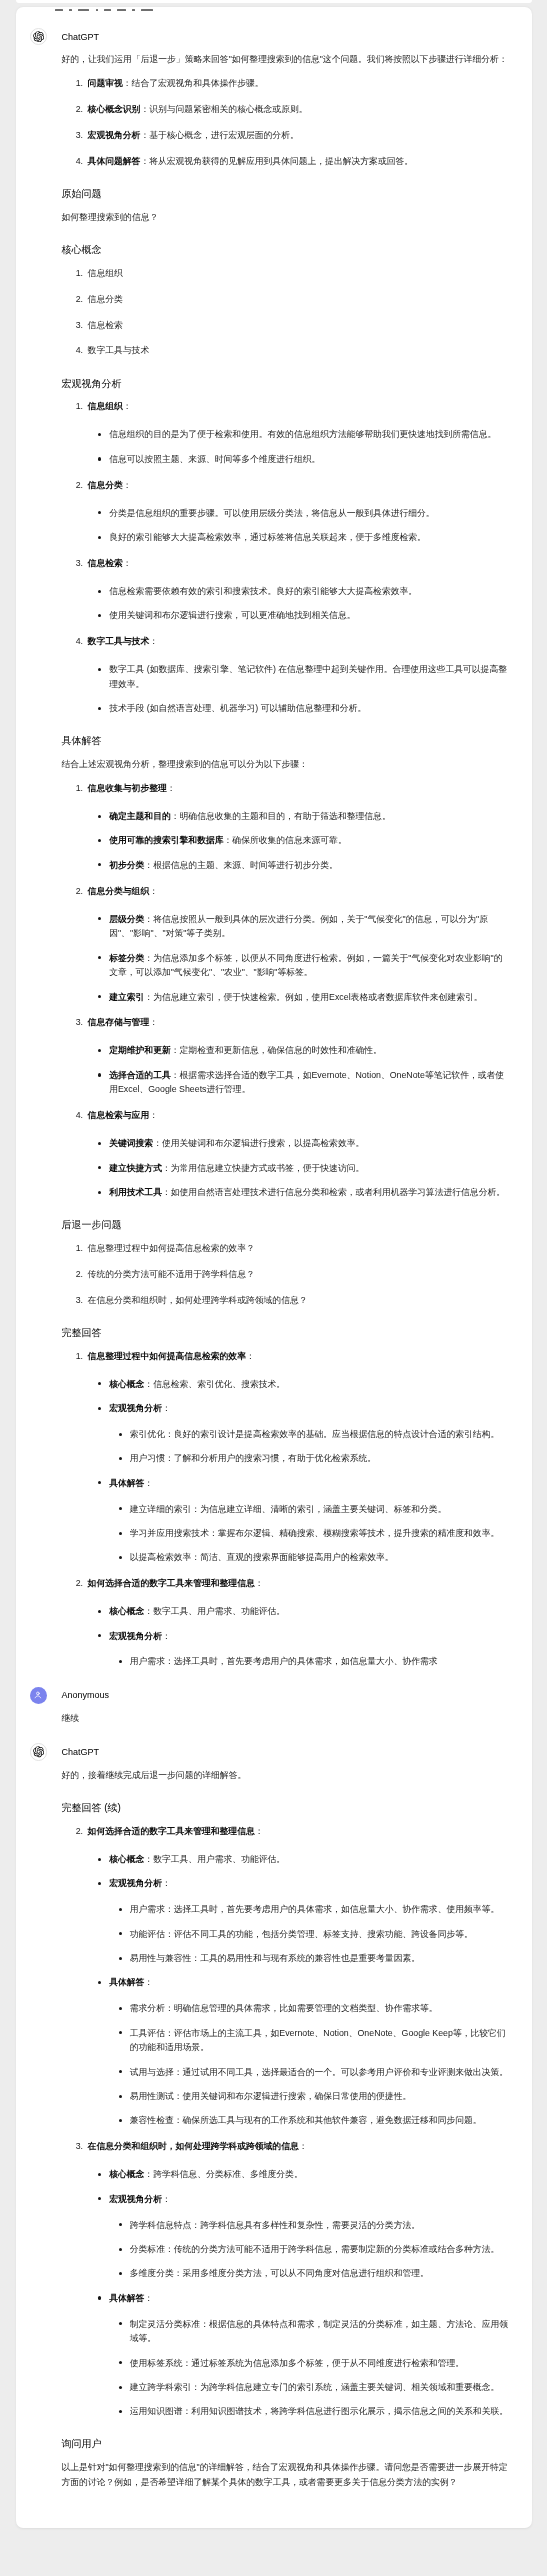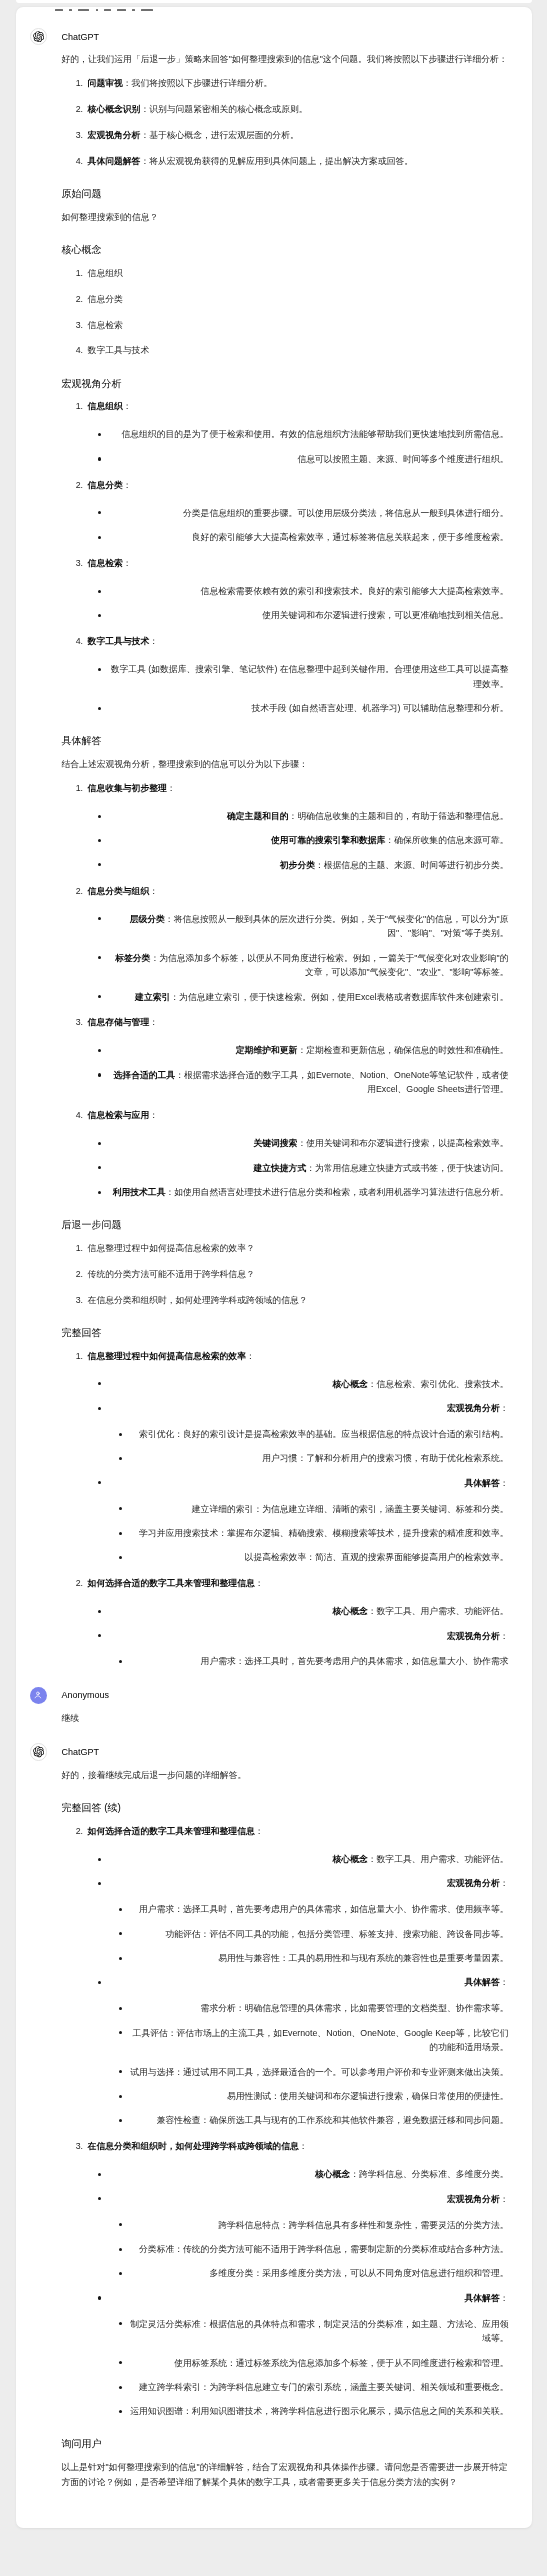--- a/index.html
+++ b/index.html
@@ -40,21 +40,21 @@
   }
   .avatar.bot{background:#ffffff;border:0.5px solid #e2e2e2;}
   .avatar.user{background:#7b83ee;}
   .author{font-size:9px;font-weight:400;color:#000;}
   p{margin:7.2px 0;font-size:8.8px;line-height:1.66;}
   h2{font-size:10px;font-weight:400;color:#000;margin:18.5px 0 9.3px;line-height:1.35;}
   ol{margin:9.3px 0 4.1px;padding-left:24px;font-size:8.8px;line-height:1.66;}
   ol>li{margin-bottom:11.3px;padding-left:2.1px;}
   ol>li>p{margin:0;}
   ul{list-style:none;margin:13.4px 0 3.1px;padding-left:8.2px;}
-  ul>li{position:relative;padding-left:13.4px;margin-bottom:9.8px;text-align:right;}
+  ul>li{position:relative;padding-left:13.4px;margin-bottom:9.8px;}
   ul>li>p{margin:0;}
   ul>li::before{
     content:"";position:absolute;left:2.6px;top:5.7px;
     width:3.1px;height:3.1px;border-radius:50%;background:#161616;
   }
   ul ul{margin:11.3px 0 2.1px;padding-left:7.2px;}
   strong{font-weight:700;color:#0d0d0d;}
 </style>
 </head>
 <body style="background: rgb(237, 237, 237);">
@@ -78,21 +78,21 @@
           <div class="avatar bot">
             <svg width="11.3" height="11.3" viewBox="0 0 41 41" fill="#000000" xmlns="http://www.w3.org/2000/svg">
               <path d="M37.5324 16.8707C37.9808 15.5241 38.1363 14.0974 37.9886 12.6859C37.8409 11.2744 37.3934 9.91076 36.676 8.68622C35.6126 6.83404 33.9882 5.3676 32.0373 4.4985C30.0864 3.62941 27.9098 3.40259 25.8215 3.85078C24.8796 2.7893 23.7219 1.94125 22.4257 1.36341C21.1295 0.785575 19.7249 0.491269 18.3058 0.500197C16.1708 0.495044 14.0893 1.16803 12.3614 2.42214C10.6335 3.67624 9.34853 5.44666 8.6917 7.47815C7.30085 7.76286 5.98686 8.3414 4.8377 9.17505C3.68854 10.0087 2.73073 11.0782 2.02839 12.312C0.956464 14.1591 0.498905 16.2988 0.721698 18.4228C0.944492 20.5467 1.83612 22.5449 3.268 24.1293C2.81966 25.4759 2.66413 26.9026 2.81182 28.3141C2.95951 29.7256 3.40701 31.0892 4.12437 32.3138C5.18791 34.1659 6.8123 35.6322 8.76321 36.5013C10.7141 37.3704 12.8907 37.5973 14.979 37.1492C15.9208 38.2107 17.0786 39.0587 18.3747 39.6366C19.6709 40.2144 21.0755 40.5087 22.4946 40.4998C24.6307 40.5054 26.7133 39.8321 28.4418 38.5772C30.1704 37.3223 31.4556 35.5506 32.1119 33.5179C33.5027 33.2332 34.8167 32.6547 35.9659 31.821C37.115 30.9874 38.0728 29.9178 38.7752 28.684C39.8458 26.8371 40.3023 24.6979 40.0789 22.5748C39.8556 20.4517 38.9639 18.4544 37.5324 16.8707ZM22.4978 37.8849C20.7443 37.8874 19.0459 37.2733 17.6994 36.1501C17.7601 36.117 17.8666 36.0586 17.936 36.0161L25.9004 31.4156C26.1003 31.3019 26.2663 31.137 26.3813 30.9378C26.4964 30.7386 26.5563 30.5124 26.5549 30.2825V19.0542L29.9213 20.998C29.9389 21.0068 29.9541 21.0198 29.9656 21.0359C29.977 21.052 29.9842 21.0707 29.9867 21.0902V30.3889C29.9842 32.375 29.1946 34.2791 27.7909 35.6841C26.3872 37.0892 24.4838 37.8806 22.4978 37.8849ZM6.39227 31.0064C5.51397 29.4888 5.19742 27.7107 5.49804 25.9832C5.55718 26.0187 5.66048 26.0818 5.73461 26.1244L13.699 30.7248C13.8975 30.8408 14.1233 30.902 14.3532 30.902C14.583 30.902 14.8088 30.8408 15.0073 30.7248L24.731 25.1103V28.9979C24.7321 29.0177 24.7283 29.0376 24.7199 29.0556C24.7115 29.0736 24.6988 29.0893 24.6829 29.1012L16.6317 33.7497C14.9096 34.7416 12.8643 35.0097 10.9447 34.4954C9.02506 33.9811 7.38785 32.7263 6.39227 31.0064ZM4.29707 13.6194C5.17156 12.0998 6.55279 10.9364 8.19885 10.3327C8.19885 10.4013 8.19491 10.5228 8.19491 10.6071V19.8079C8.19351 20.0378 8.25334 20.2638 8.36823 20.4629C8.48312 20.6619 8.64893 20.8267 8.84863 20.9404L18.5723 26.5542L15.206 28.4979C15.1894 28.5089 15.1703 28.5155 15.1505 28.5173C15.1307 28.519 15.1107 28.5157 15.0924 28.5078L7.04046 23.8557C5.32135 22.8601 4.06716 21.2235 3.55289 19.3046C3.03862 17.3858 3.30624 15.3413 4.29707 13.6194ZM31.955 20.0556L22.2312 14.4411L25.5976 12.4981C25.6142 12.4872 25.6333 12.4805 25.6531 12.4788C25.6729 12.4771 25.6928 12.4804 25.7111 12.4883L33.7631 17.1364C34.9967 17.849 36.0017 18.8982 36.6606 20.1613C37.3194 21.4244 37.6047 22.849 37.4832 24.2684C37.3617 25.6878 36.8382 27.0432 35.9743 28.1759C35.1103 29.3086 33.9415 30.1717 32.6047 30.6641C32.6047 30.5947 32.6047 30.4733 32.6047 30.3889V21.1881C32.6066 20.9586 32.5474 20.7328 32.4332 20.5338C32.319 20.3348 32.154 20.1698 31.955 20.0556ZM35.3055 15.0128C35.2464 14.9765 35.1431 14.9142 35.069 14.8717L27.1045 10.2712C26.9061 10.1554 26.6803 10.0943 26.4504 10.0943C26.2206 10.0943 25.9948 10.1554 25.7963 10.2712L16.0726 15.8858V11.9982C16.0715 11.9783 16.0753 11.9585 16.0837 11.9405C16.0921 11.9225 16.1048 11.9068 16.1207 11.8949L24.1719 7.25025C25.4053 6.53903 26.8158 6.19376 28.2383 6.25482C29.6608 6.31589 31.0364 6.78077 32.2044 7.59508C33.3723 8.40939 34.2842 9.53945 34.8334 10.8531C35.3826 12.1667 35.5464 13.6095 35.3055 15.0128ZM14.2424 21.9419L10.8752 19.9981C10.8576 19.9893 10.8423 19.9763 10.8309 19.9602C10.8195 19.9441 10.8122 19.9254 10.8098 19.9058V10.6071C10.8107 9.18295 11.2173 7.78848 11.9819 6.58696C12.7466 5.38544 13.8377 4.42659 15.1275 3.82264C16.4173 3.21869 17.8524 2.99464 19.2649 3.1767C20.6775 3.35876 22.0089 3.93941 23.1034 4.85067C23.0427 4.88379 22.937 4.94215 22.8668 4.98473L14.9024 9.58517C14.7025 9.69878 14.5366 9.86356 14.4215 10.0626C14.3065 10.2616 14.2466 10.4877 14.2479 10.7175L14.2424 21.9419ZM16.071 17.9991L20.4018 15.4978L24.7325 17.9975V22.9985L20.4018 25.4983L16.071 22.9985V17.9991Z"></path>
             </svg>
           </div>
           <div class="author">ChatGPT</div>
         </div>
         <p>好的，让我们运用「后退一步」策略来回答"如何整理搜索到的信息"这个问题。我们将按照以下步骤进行详细分析：</p>
         <ol>
           <li>
-            <p><strong>问题审视</strong>：<span>我们将按照以下步骤进行详细分析。</span></p>
+            <p><strong>问题审视</strong>：<span>结合了宏观视角和具体操作步骤。</span></p>
           </li>
           <li>
             <p><strong>核心概念识别</strong>：<span>识别与问题紧密相关的核心概念或原则。</span></p>
           </li>
           <li>
             <p><strong>宏观视角分析</strong>：<span>基于核心概念，进行宏观层面的分析。</span></p>
           </li>
           <li>
             <p><strong>具体问题解答</strong>：<span>将从宏观视角获得的见解应用到具体问题上，提出解决方案或回答。</span></p>
           </li>

